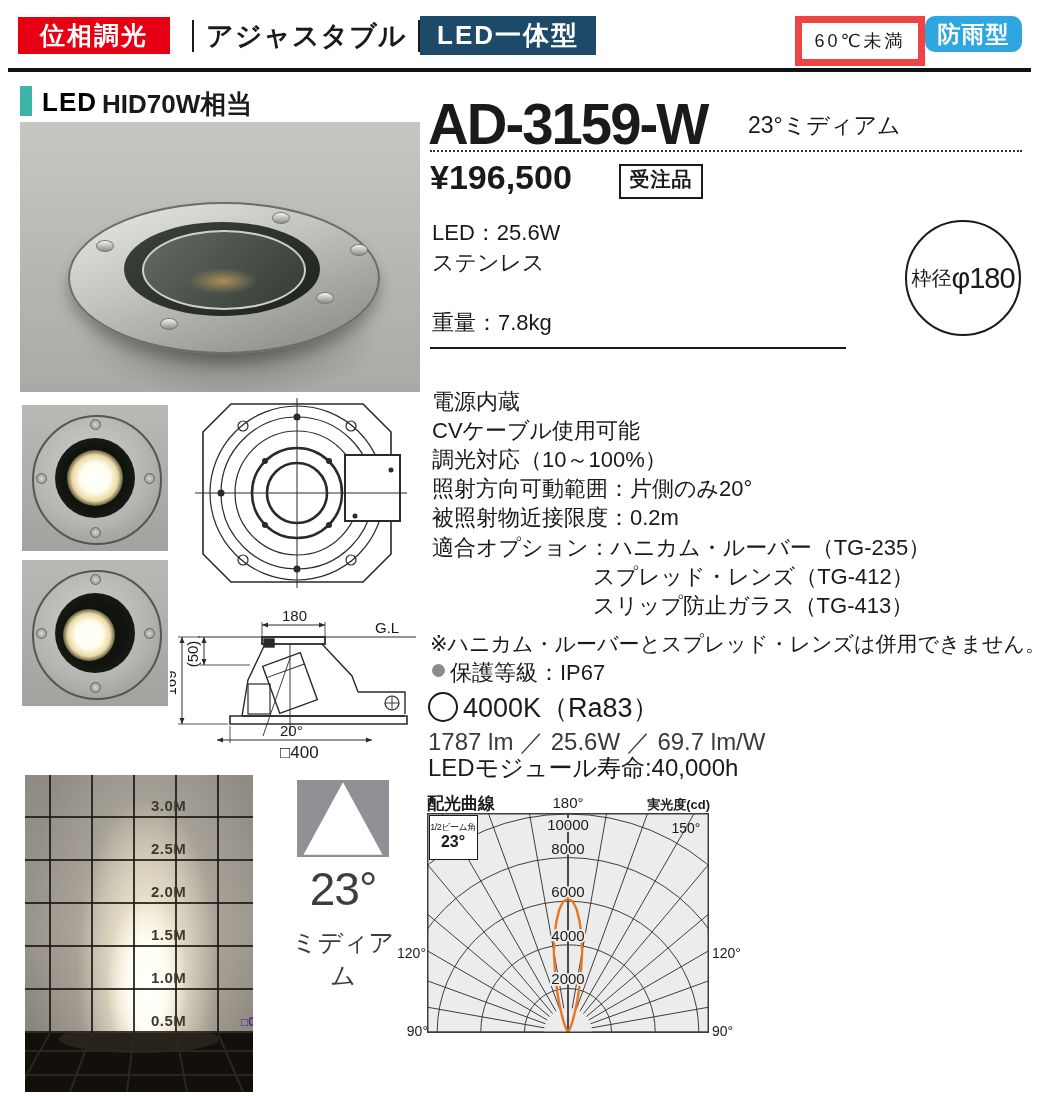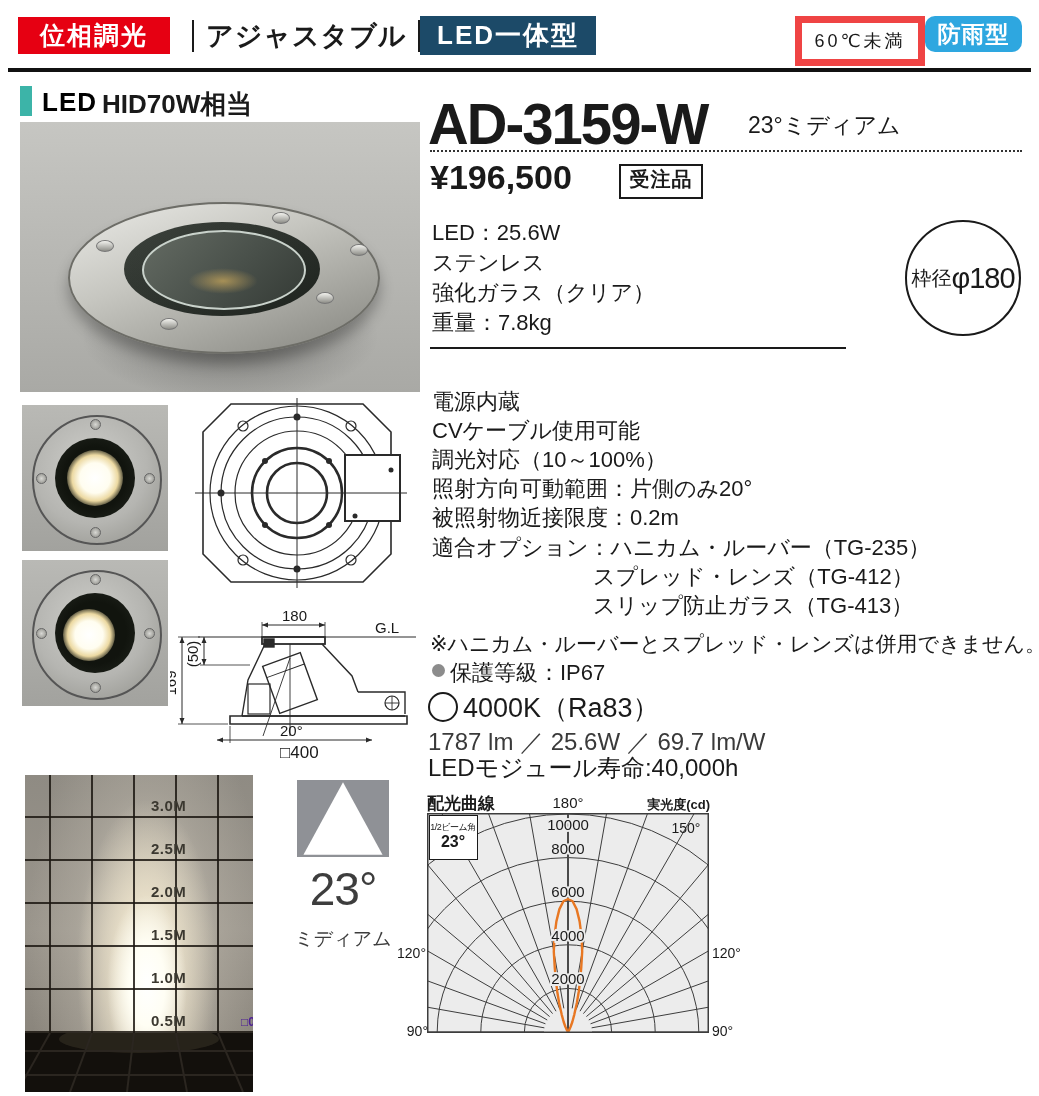--- a/index.html
+++ b/index.html
@@ -77,21 +77,21 @@
                radial-gradient(ellipse 70px 170px at 122px 195px,rgba(252,246,226,0.95) 0%,rgba(240,230,205,0.75) 45%,rgba(220,212,195,0) 100%),
                radial-gradient(ellipse 120px 260px at 122px 170px,rgba(226,219,203,0.8) 0%,rgba(190,184,172,0.4) 60%,rgba(170,165,155,0) 100%),
                linear-gradient(180deg,#8f8b83 0%,#9a958c 60%,#8a857c 100%);}
   .beam-label{position:absolute;left:126px;font-size:15px;font-weight:bold;color:#3b3830;letter-spacing:0.5px;}
   .floor-label{left:208px;top:240px;font-size:12px;color:#4c1d95;font-weight:bold;padding-left:8px;}
   
   .cone{left:297px;top:780px;width:92px;height:77px;background:#8f9196;}
   .cone-tri{position:absolute;left:0;top:0;width:100%;height:100%;background:#fff;
     clip-path:polygon(50% 3%,7% 97%,93% 97%);}
   .beam-angle{left:300px;top:862px;width:86px;text-align:center;font-size:46px;color:#3d3d3d;letter-spacing:-1px;}
-  .beam-type{left:284px;top:926px;width:118px;text-align:center;font-size:19px;color:#3d3d3d;}
+  .beam-type{left:284px;top:926px;width:118px;text-align:center;font-size:25px;color:#3d3d3d;}
   
   #polar-block{left:396px;top:792px;width:345px;height:268px;}
   .pc-title{left:31px;top:0;font-size:17px;font-weight:bold;}
   .pc-180{left:146px;top:2px;width:52px;text-align:center;font-size:15px;font-weight:500;}
   .pc-unit{left:238px;top:4px;width:76px;text-align:right;font-size:13px;font-weight:bold;}
   .pc-side{width:30px;font-size:14px;font-weight:500;}
   #polar-svg{position:absolute;left:31px;top:21px;}
   .hb-box{left:32.5px;top:22.5px;width:47px;height:43px;background:#fff;border:1.5px solid #1a1a1a;
     display:flex;flex-direction:column;align-items:center;justify-content:center;line-height:1.1;}
   .hb-box .l1{font-size:9px;letter-spacing:-0.5px;white-space:nowrap;}
@@ -245,21 +245,20 @@
   <div class="abs model-title">AD-3159-W</div>
   <div class="abs variant">23°ミディアム</div>
   <div class="abs dotline"></div>
   <div class="abs price">¥196,500</div>
   <div class="abs order-box">
       <span>受注品</span>
     </div>
 
   <div class="spec-line" style="top:218px;">LED：25.6W</div>
   <div class="spec-line" style="top:248px;">ステンレス</div>
-  <div class="spec-line" style="top:278px;">強化ガラス（クリア）</div>
   <div class="spec-line" style="top:308px;">重量：7.8kg</div>
 
   <div class="abs frame-circle">
     <span class="fc1">枠径</span>
     <span class="fc2">φ180</span>
   </div>
 
   <div class="abs spec-rule"></div>
 
   <div class="spec-line" style="top:387px;">電源内蔵</div>

